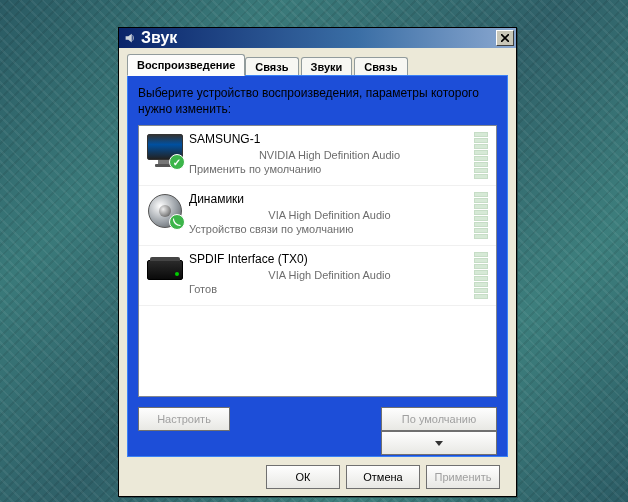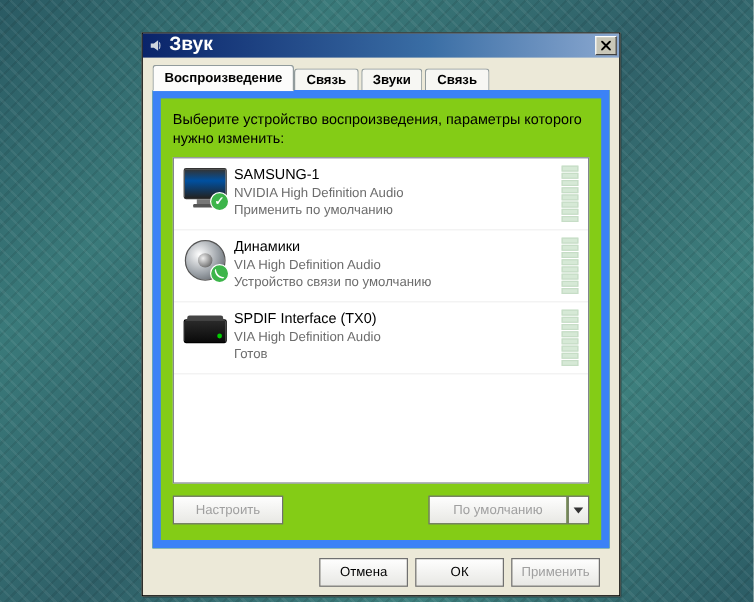--- a/index.html
+++ b/index.html
@@ -11,47 +11,47 @@
   .window{position:absolute;left:118px;top:27px;width:397px;height:468px;background:#ece9d8;border:1px solid #000;box-shadow:1px 1px 0 rgba(0,0,0,0.3);}
   .titlebar{height:20px;background:linear-gradient(90deg,#0a246a 0%,#3a6ea5 60%,#8ba8d0 100%);display:flex;align-items:center;padding:0 2px 0 4px;color:#fff;font-size:16px;font-weight:bold;}
   .titlebar .title{flex:1;}
   .title-icon{width:14px;height:14px;margin-right:4px;display:inline-block;}
   .close-btn{width:16px;height:14px;background:#c9c7b8;border:1px solid #fff;border-right-color:#404040;border-bottom-color:#404040;display:flex;align-items:center;justify-content:center;font-size:10px;font-weight:bold;color:#000;font-family:Tahoma;}
   .content{padding:6px 8px 8px 8px;}
   .tabs{display:flex;align-items:flex-end;margin-bottom:-1px;}
   .tab{border:1px solid #919b9c;border-bottom:none;background:#f7f7f3;padding:3px 9px 3px 9px;margin-right:0;font-size:11px;border-radius:3px 3px 0 0;margin-left:2px;position:relative;z-index:1;font-weight:bold;}
   .tab.active{background:#fcfcfb;border-bottom:1px solid #fcfcfb;z-index:3;padding-top:4px;padding-bottom:4px;margin-left:0;}
   .tab.active + .tab{margin-left:0;}
-  .panel{border:7px solid #3b82f6;background:#84cc16;padding:10px 10px 10px 10px;height:382px;box-sizing:border-box;position:relative;z-index:2;}
+  .panel{border:1px solid #3b82f6;background:#1d4ed8;padding:10px 10px 10px 10px;height:382px;box-sizing:border-box;position:relative;z-index:2;}
   .instruction{font-size:12px;margin-bottom:8px;line-height:1.3;}
   .device-list{border:1px solid #828790;background:#fff;height:270px;overflow:auto;}
   .device-row{display:flex;align-items:flex-start;padding:6px 8px 6px 8px;border-bottom:1px solid #f0f0f0;}
   .device-icon{width:36px;height:36px;margin-right:6px;position:relative;flex-shrink:0;}
   .monitor-ico{width:34px;height:24px;background:linear-gradient(#333,#0050a0 40%,#222);border:1px solid #333;border-radius:2px;margin-top:2px;}
   .monitor-stand{width:14px;height:4px;background:#777;margin:0 auto;}
   .monitor-base{width:20px;height:3px;background:#555;margin:0 auto;border-radius:1px;}
   .speaker-ico{width:32px;height:32px;border-radius:50%;background:radial-gradient(circle at 35% 35%,#fff,#9aa0a6 55%,#5a5f64 90%);border:1px solid #555;margin:2px auto 0;position:relative;}
   .speaker-ico:after{content:"";position:absolute;width:12px;height:12px;border-radius:50%;background:radial-gradient(circle at 35% 35%,#eee,#444);top:10px;left:10px;}
   .spdif-ico{width:34px;height:18px;background:linear-gradient(#2a2a2a,#0a0a0a);border:1px solid #000;border-radius:2px;margin-top:8px;position:relative;}
   .spdif-ico:before{content:"";position:absolute;width:30px;height:4px;background:#444;top:-4px;left:2px;border-radius:2px 2px 0 0;}
   .spdif-ico:after{content:"";position:absolute;width:4px;height:4px;background:#0c0;border-radius:50%;right:3px;bottom:3px;}
   .check-badge{position:absolute;width:14px;height:14px;background:#3cb54a;border:1px solid #fff;border-radius:50%;bottom:-2px;right:-2px;display:flex;align-items:center;justify-content:center;color:#fff;font-size:10px;font-weight:bold;}
   .phone-badge{position:absolute;width:14px;height:14px;background:#3cb54a;border:1px solid #fff;border-radius:50%;bottom:-2px;right:-2px;}
   .phone-badge svg{width:10px;height:10px;margin:2px;}
   .dev-text{flex:1;line-height:1.3;}
   .dev-name{font-size:12px;color:#000;}
-  .dev-sub{font-size:11px;color:#6d6d6d;}
+  .dev-sub{font-size:11px;color:#6d6d6d;text-align:center;}
   .dev-status{font-size:11px;color:#6d6d6d;}
   .level-meter{width:14px;flex-shrink:0;margin-left:4px;display:flex;flex-direction:column-reverse;gap:1px;align-items:center;}
   .level-meter span{display:block;width:12px;height:3px;background:#d6e9d6;border:1px solid #c6ddc6;}
   .panel-buttons{display:flex;justify-content:space-between;margin-top:10px;}
   .btn{min-width:70px;height:22px;border:1px solid #707070;background:linear-gradient(#fefefe,#e8e8e4);font-size:11px;display:flex;align-items:center;justify-content:center;padding:0 10px;}
   .btn.disabled{color:#a0a0a0;text-align:right;}
   .btn-group{display:flex;gap:6px;align-items:center;}
-  .split-btn{display:flex;}
+  .split-btn{display:flex;flex-direction:column;}
   .split-btn .btn{border-radius:0;}
   .split-btn .btn.main{min-width:94px;}
   .split-btn .btn.arrow{min-width:16px;padding:0;border-left:1px solid #707070;}
   .arrow-down{width:0;height:0;border-left:4px solid transparent;border-right:4px solid transparent;border-top:5px solid #333;}
   .dialog-buttons{display:flex;justify-content:flex-end;gap:6px;padding:8px 8px 0 0;}
   .dlg-btn{width:72px;height:22px;border:1px solid #707070;background:linear-gradient(#fefefe,#e8e8e4);font-size:11px;display:flex;align-items:center;justify-content:center;}
   .dlg-btn.disabled{color:#a0a0a0;}
 </style>
 </head>
 <body>
@@ -170,23 +170,23 @@
             <div class="btn arrow disabled">
                 <span class="arrow-down"></span>
               </div>
           </div>
         </div>
       </div>
     </div>
 
     <div class="dialog-buttons">
       <div class="dlg-btn">
-          <span>Отмена</span>
+          <span>ОК</span>
         </div>
       <div class="dlg-btn">
-          <span>ОК</span>
+          <span>Отмена</span>
         </div>
       <div class="dlg-btn disabled">
           <span>Применить</span>
         </div>
     </div>
   </div>
 </div>
 
 </body></html>

